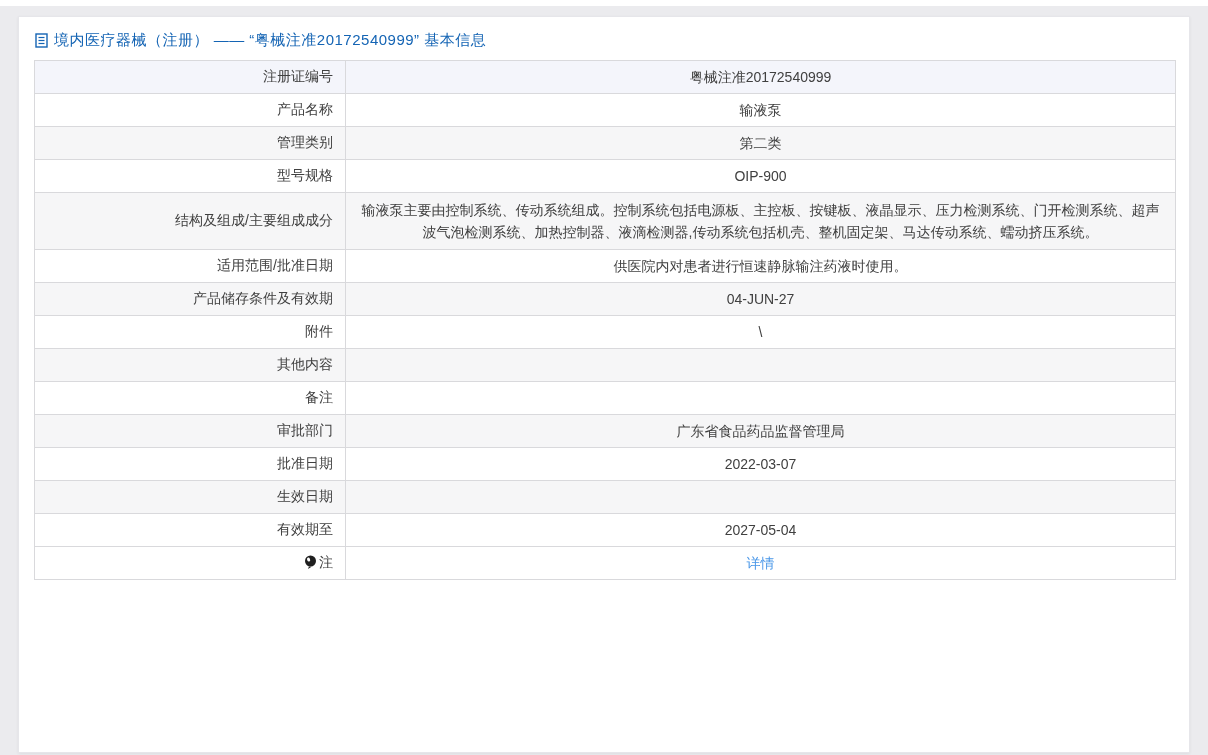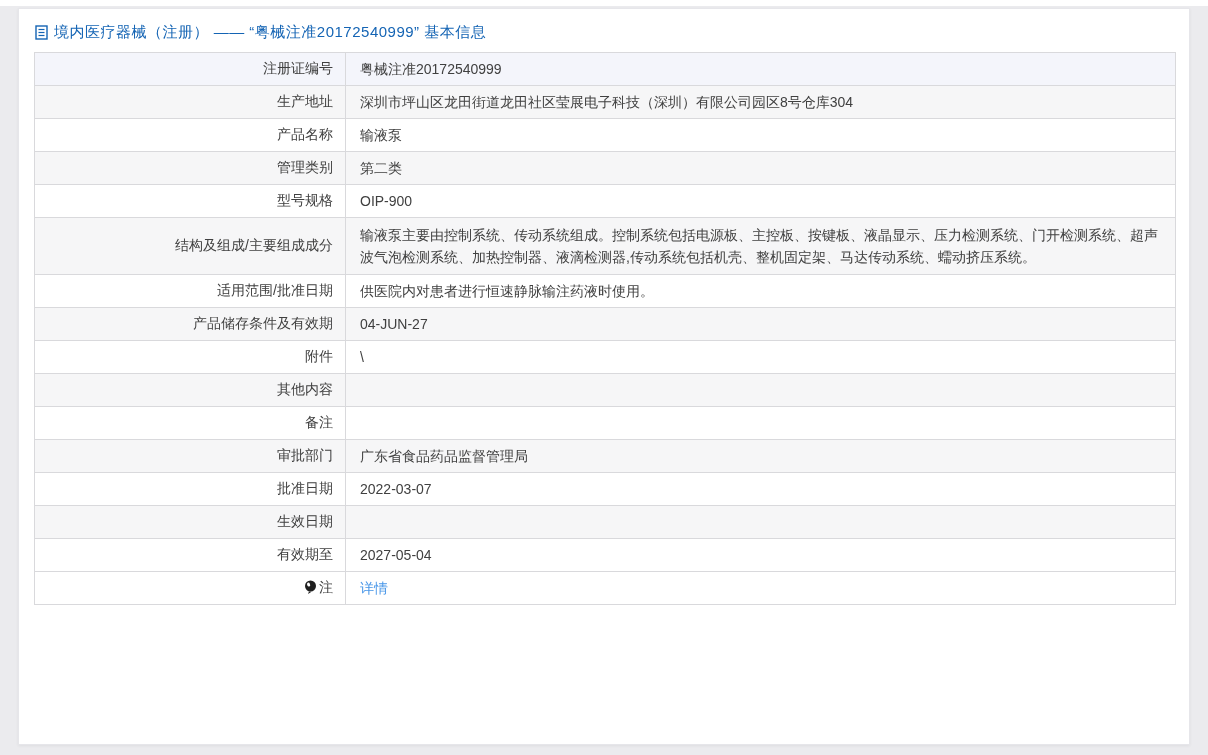--- a/index.html
+++ b/index.html
@@ -17,21 +17,21 @@
   body{
     font-family:"Liberation Sans","DejaVu Sans",sans-serif;
     background:#ffffff;
     position:relative;
   }
   .backdrop{
     position:absolute;left:0;top:6px;right:0;bottom:0;
     background:var(--page-bg);
   }
   .panel{
-    position:absolute;left:18px;top:8px;width:1172px;height:737px;
+    position:absolute;left:18px;top:16px;width:1172px;height:737px;
     background:var(--panel-bg);
     border:1px solid #e6e6ea;
     box-shadow:0 1px 3px rgba(0,0,0,0.06);
   }
   .title-bar{
     display:flex;align-items:center;gap:6px;
     padding:14px 0 10px 16px;
     color:var(--title-blue);
     font-size:15px;
     letter-spacing:0.5px;
@@ -50,21 +50,21 @@
     font-weight:normal;
     vertical-align:middle;
   }
   .info-table th{
     width:311px;
     text-align:right;
     padding:0 12px 0 8px;
     height:33px;
   }
   .info-table td{
-    text-align:left;
+    text-align:center;
     padding:5px 14px;
     line-height:22px;
     word-break:break-all;
   }
   .info-table tr.row-first{background:var(--row-first);border-radius:10px;}
   .info-table tr.row-alt{background:var(--row-alt);}
   .info-table tr.row-tall th,.info-table tr.row-tall td{height:57px;}
   .note-icon{
     display:inline-block;vertical-align:-2px;margin-right:2px;
   }
@@ -90,24 +90,20 @@
       </svg>
     </span>
     <span>境内医疗器械（注册） —— “粤械注准20172540999” 基本信息</span>
   </div>
 
   <table class="info-table">
     <tbody id="table-body">
         <tr class="row-first">
           <th><span>注册证编号</span></th>
           <td>粤械注准20172540999</td>
-        </tr>
-        <tr class="row-alt">
-          <th><span>生产地址</span></th>
-          <td>深圳市坪山区龙田街道龙田社区莹展电子科技（深圳）有限公司园区8号仓库304</td>
         </tr>
         <tr>
           <th><span>产品名称</span></th>
           <td>输液泵</td>
         </tr>
         <tr class="row-alt">
           <th><span>管理类别</span></th>
           <td>第二类</td>
         </tr>
         <tr>

